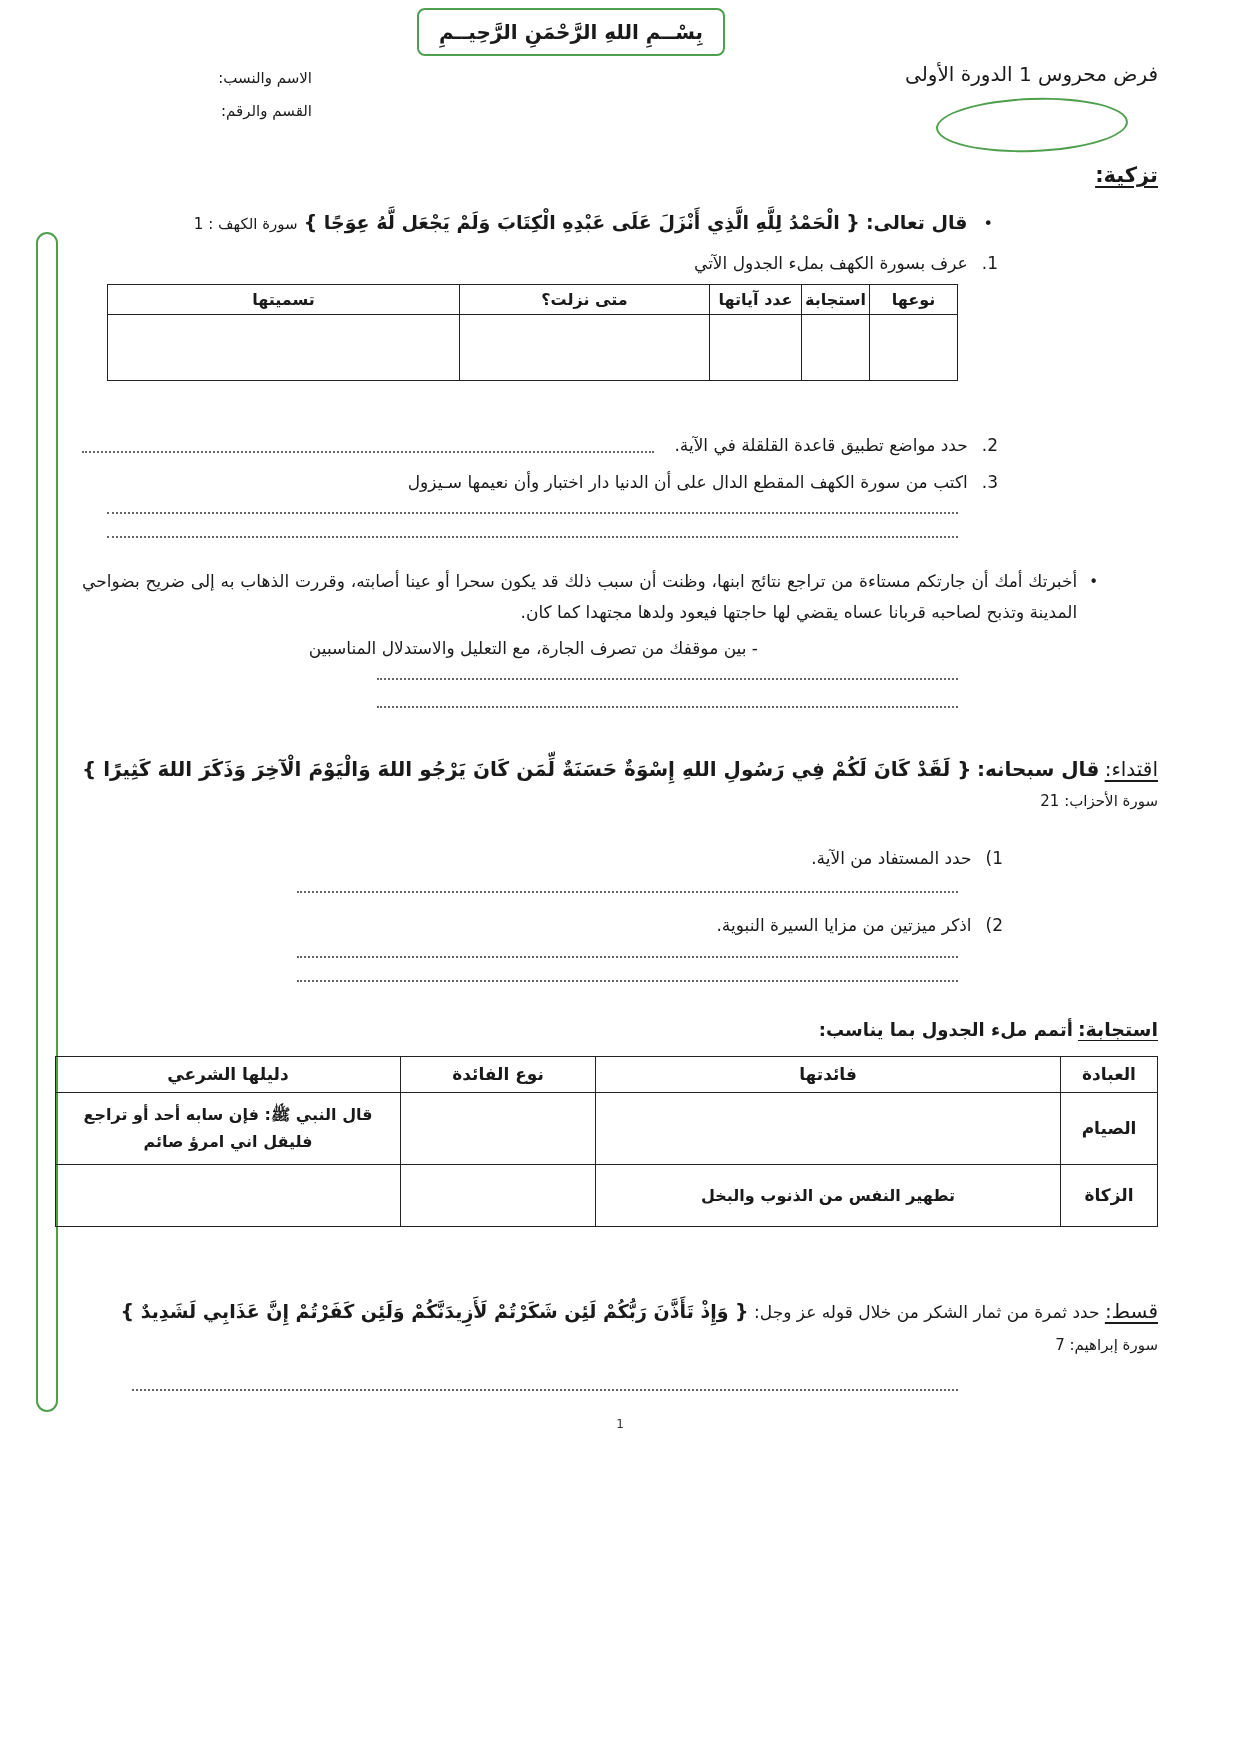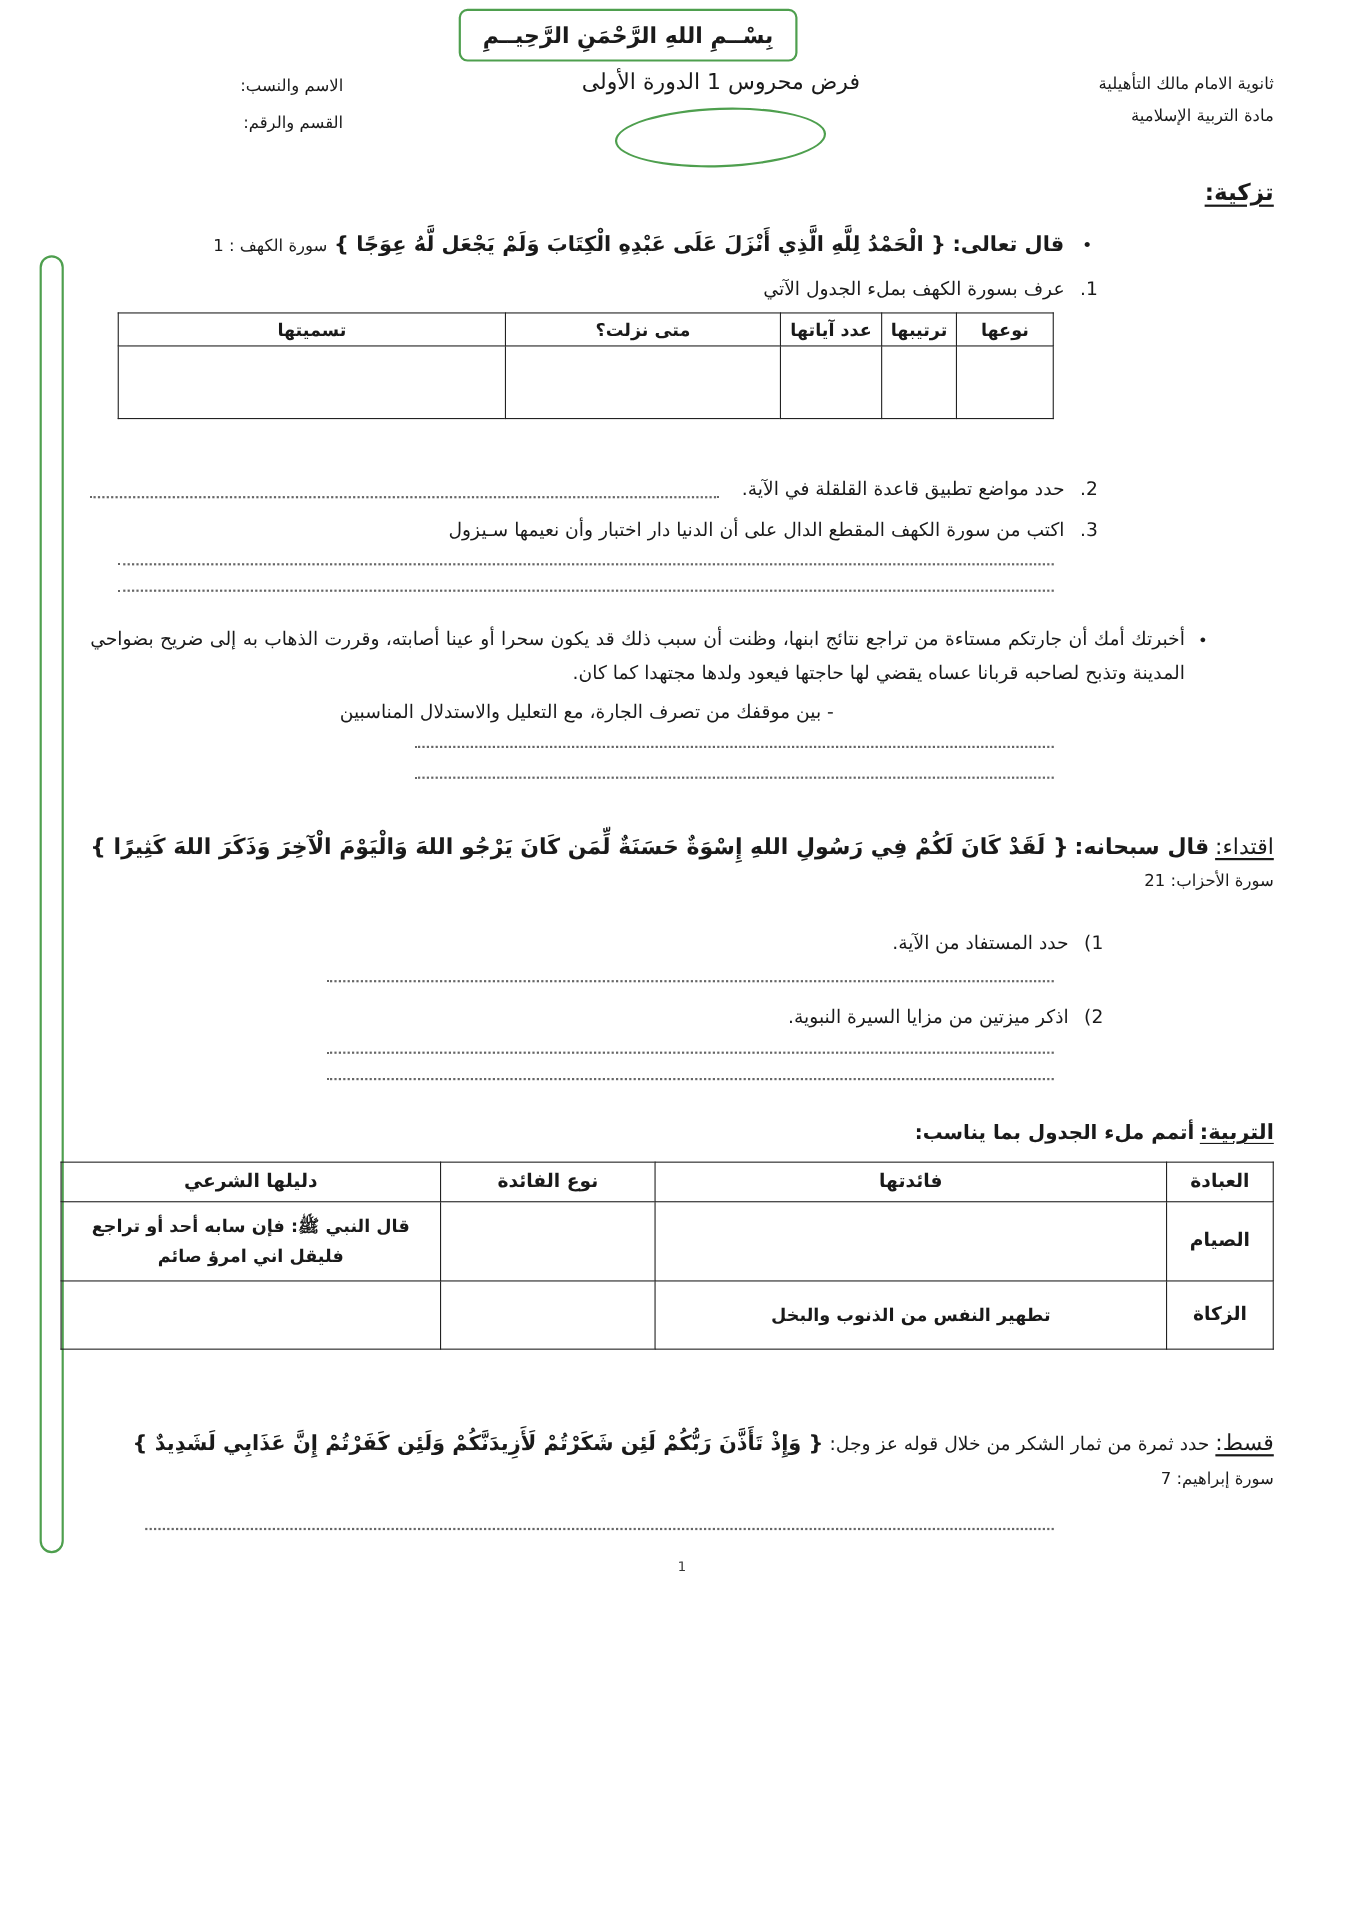--- a/index.html
+++ b/index.html
@@ -105,24 +105,20 @@
 </head>
 <body>
 
 <div class="page">
 
   <div class="bismillah-box">
     <span>بِسْــمِ اللهِ الرَّحْمَنِ الرَّحِيــمِ</span>
   </div>
 
   <div class="header-row">
-    <div class="school-block">
-      <div>ثانوية الامام مالك التأهيلية</div>
-      <div>مادة التربية الإسلامية</div>
-    </div>
     <div class="center-block">
       <div class="exam-title">فرض محروس 1 الدورة الأولى</div>
       <div class="grade-ellipse"></div>
     </div>
     <div class="student-block">
       <div>الاسم والنسب:</div>
       <div>القسم والرقم:</div>
     </div>
   </div>
 
@@ -148,21 +144,21 @@
       <colgroup>
         <col style="width:88px">
           <col style="width:68px">
           <col style="width:92px">
           <col style="width:250px">
           <col style="width:352px">
       </colgroup>
       <thead>
         <tr>
           <th>نوعها</th>
-          <th>ترتيبها</th>
+          <th>استجابة</th>
           <th>عدد آياتها</th>
           <th>متى نزلت؟</th>
           <th>تسميتها</th>
         </tr>
       </thead>
       <tbody>
         <tr>
           <td></td>
           <td></td>
           <td></td>
@@ -213,21 +209,21 @@
     <div class="dotline" style="margin:20px 200px 0 215px;"></div>
 
     <div class="num-item" style="margin-top:20px; margin-right:155px;">
       <span class="num">2)</span>
       <span>اذكر ميزتين من مزايا السيرة النبوية.</span>
     </div>
     <div class="dotline" style="margin:18px 200px 0 215px;"></div>
     <div class="dotline" style="margin:22px 200px 0 215px;"></div>
 
     <div style="margin-top:36px;">
-      <span class="sec-title" style="font-size:19px;">التربية:</span>
+      <span class="sec-title" style="font-size:19px;">استجابة:</span>
       <span style="font-weight:bold; font-size:18px;">أتمم ملء الجدول بما يناسب:</span>
     </div>
 
     <table class="t2">
       <colgroup>
         <col style="width:97px">
           <col style="width:465px">
           <col style="width:195px">
           <col style="width:345px">
       </colgroup>

